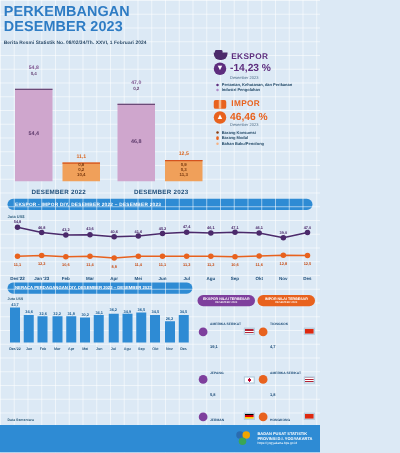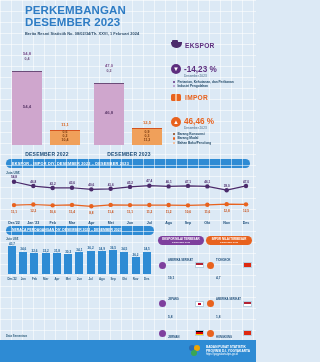--- a/index.html
+++ b/index.html
@@ -13,21 +13,21 @@
   .grid-bg {
     position: absolute; inset: 0;
     background-image:
       linear-gradient(to right, rgba(255,255,255,.55) 1px, transparent 1px),
       linear-gradient(to bottom, rgba(255,255,255,.55) 1px, transparent 1px);
     background-size: 11px 11px;
     pointer-events: none;
   }
 
   
-  .header { position: relative; padding: 5px 25px 3px; }
+  .header { position: relative; padding: 5px 3px 3px; }
   .title {
     color: #2e7cc4; font-weight: bold; font-size: 11.5px;
     line-height: 11.6px; letter-spacing: .1px;
   }
   .subtitle {
     color: #2a4a68; font-size: 3.9px; font-weight: bold;
     margin-top: 3px; letter-spacing: .05px;
   }
 
   
@@ -86,21 +86,21 @@
   }
   .box:after {
     content: ""; position: absolute; left: 4px; top: 0; width: 2px; height: 7px;
     background: #f7b98d;
   }
   .stat-name {
     font-size: 6.6px; font-weight: bold; letter-spacing: .3px;
   }
   .e-name { color: #5d2d7e; }
   .i-name { color: #e8621e; }
-  .stat-row { display: flex; align-items: center; gap: 3px; margin-top: 15px; }
+  .stat-row { display: flex; gap: 3px; margin-top: 1px; }
   .badge {
     width: 10px; height: 10px; border-radius: 50%;
     display: flex; align-items: center; justify-content: center;
     font-size: 6px; color: #fff; flex: none;
   }
   .badge.e { background: #5d2d7e; }
   .badge.i { background: #e8621e; }
   .pct { font-size: 8.2px; font-weight: bold; }
   .pct.e { color: #5d2d7e; }
   .pct.i { color: #e8621e; }

